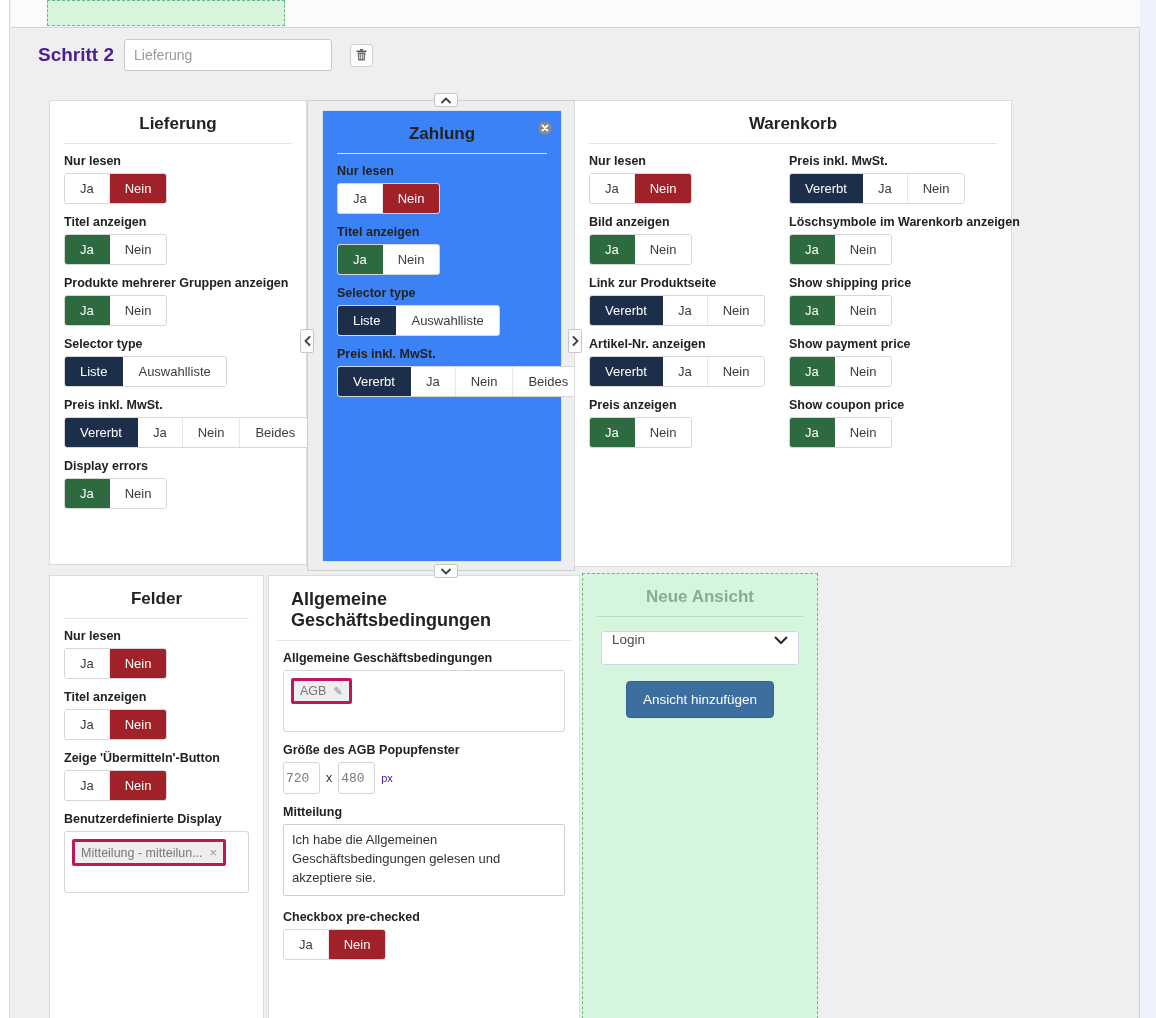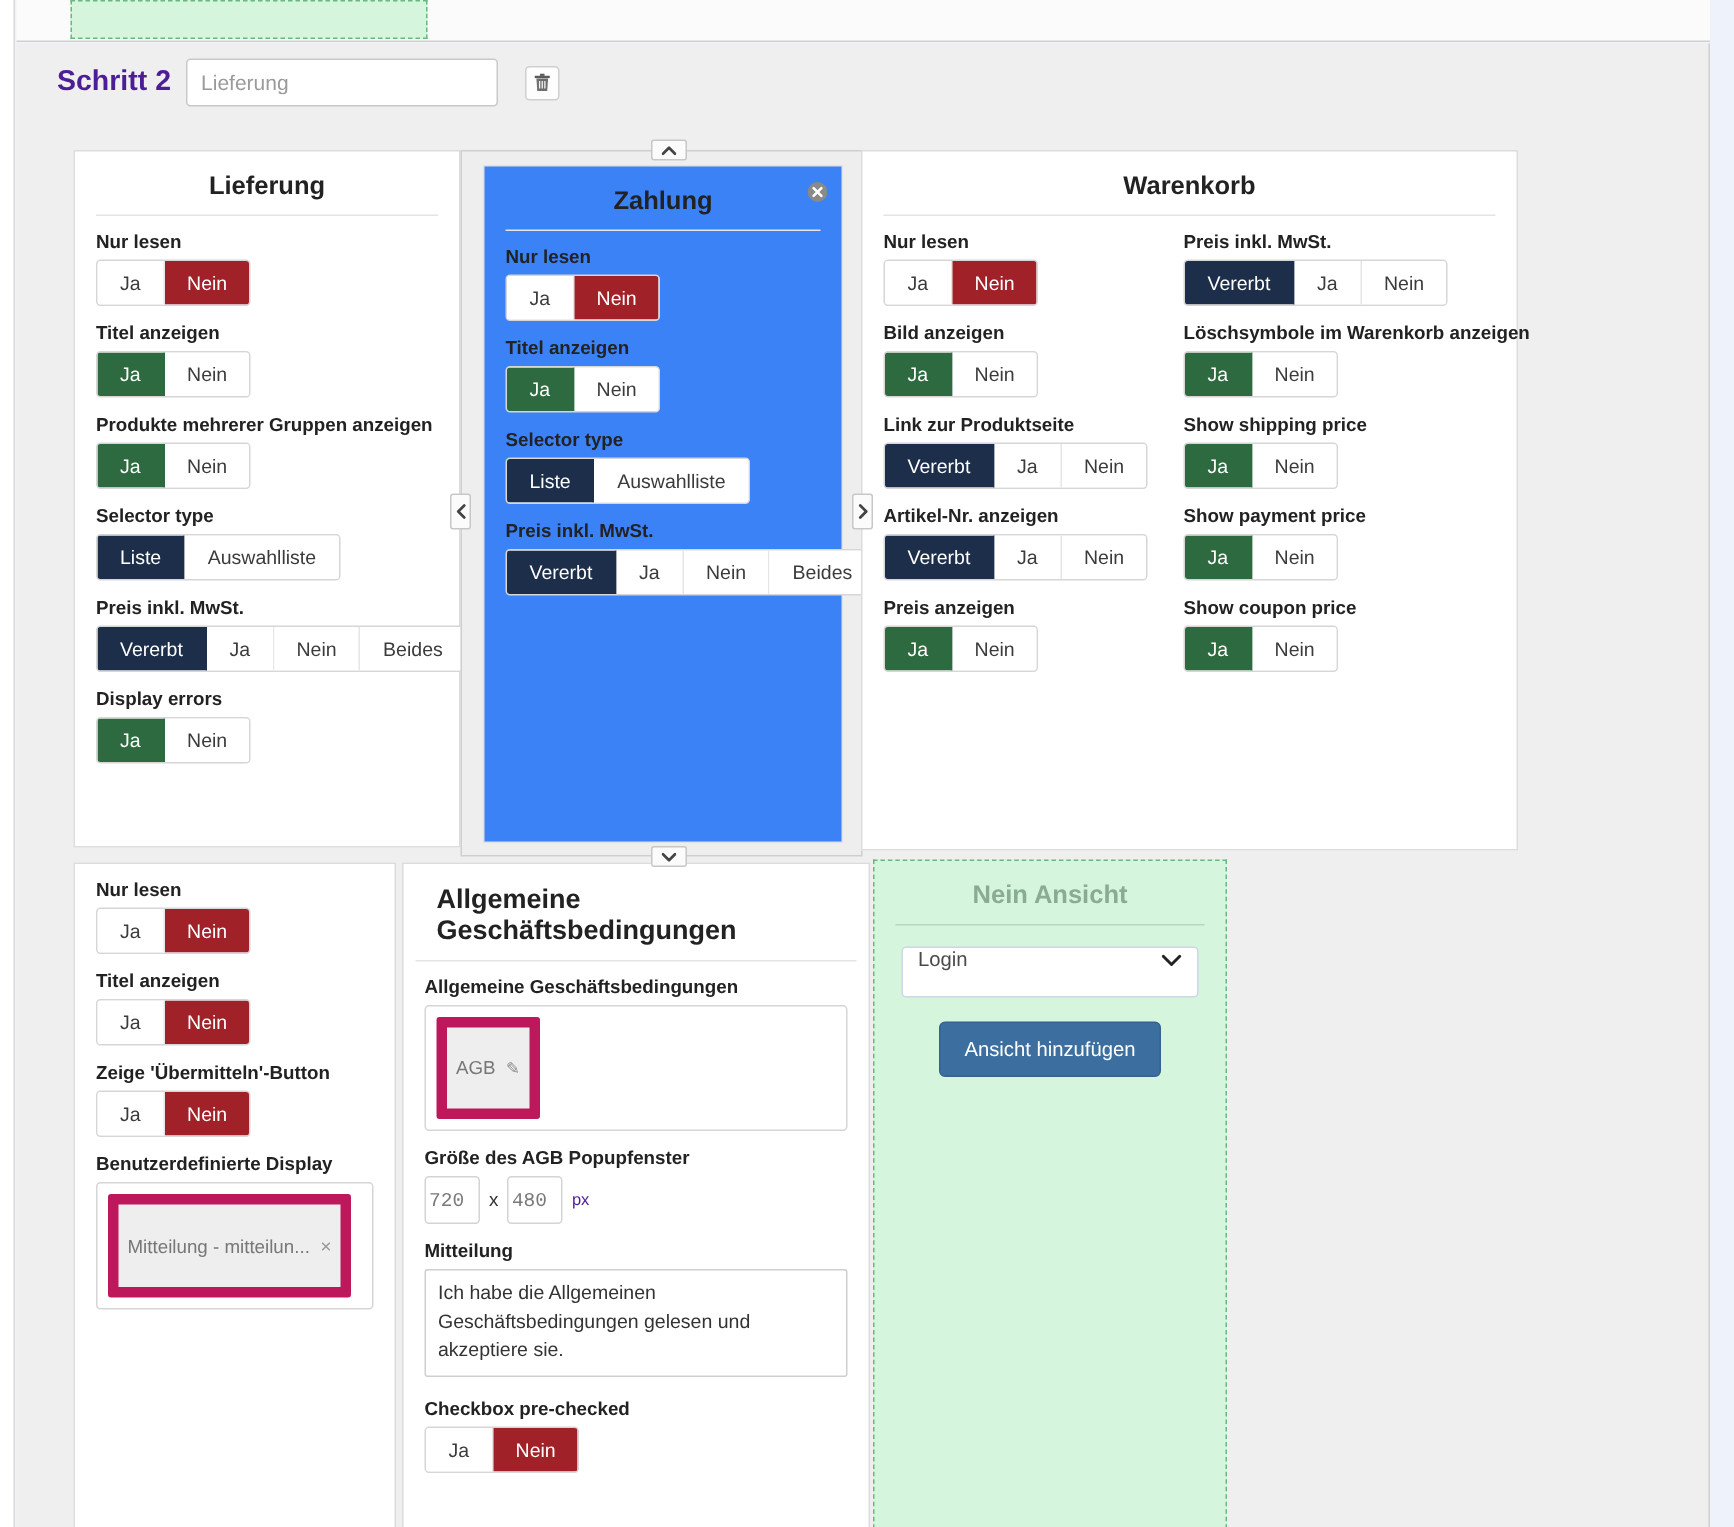--- a/index.html
+++ b/index.html
@@ -160,22 +160,22 @@
   }
 
   
   .tagbox {
     border:1px solid #d6d6d6; border-radius:3px; background:#fff;
     padding:7px; min-height:34px;
   }
   .tagbox.tall { min-height:62px; }
   .tag {
     display:inline-flex; align-items:center; gap:7px;
-    background:#eeeeee; border:7px solid #be185d; border-radius:2px;
-    padding:20px 6px; font-size:12.5px; color:#777;
+    background:#eeeeee; border:3px solid #be185d; border-radius:2px;
+    padding:3px 6px; font-size:12.5px; color:#777;
     max-width:100%;
     justify-content:flex-end;
   }
   .tag .tag-x { color:#999; font-size:13px; cursor:pointer; }
   .tag .pencil { color:#888; font-size:11px; }
 
   .size-row { display:flex; align-items:center; gap:6px; }
   .size-input {
     width:37px; height:32px; border:1px solid #d4d4d4; border-radius:3px;
     background:#fff; text-align:left; font-size:13px; color:#7a7a7a;
@@ -351,20 +351,21 @@
               </div></div>
             <div class="field"><div class="field-label">Show coupon price</div><div class="seg">
                 <div class="opt on-green">Ja</div>
                 <div class="opt">Nein</div>
               </div></div>
           </div>
       </div>
     </div>
 
     <div class="panel" id="panel-felder">
+      <div class="panel-title">Felder</div>
       <div class="panel-body">
         <div>
             <div class="field"><div class="field-label">Nur lesen</div><div class="seg">
                 <div class="opt">Ja</div>
                 <div class="opt on-red">Nein</div>
               </div></div>
             <div class="field"><div class="field-label">Titel anzeigen</div><div class="seg">
                 <div class="opt">Ja</div>
                 <div class="opt on-red">Nein</div>
               </div></div>
@@ -419,21 +420,21 @@
           <div class="seg">
               <div class="opt">Ja</div>
               <div class="opt on-red">Nein</div>
             </div>
         </div>
 
       </div>
     </div>
 
     <div id="panel-neue-ansicht">
-      <div class="na-title">Nein Ansicht</div>
+      <div class="na-title">Neue Ansicht</div>
       <div class="na-body">
         <div id="view-type-select">
           <span>Login</span>
           <span class="caret">
             <svg width="14" height="9" viewBox="0 0 14 9">
               <path d="M1.5 1.5 L7 7 L12.5 1.5" stroke="#222" stroke-width="1.9" fill="none" stroke-linecap="round" stroke-linejoin="round"></path>
             </svg>
           </span>
         </div>
         <button id="add-view-btn">Ansicht hinzufügen</button>

